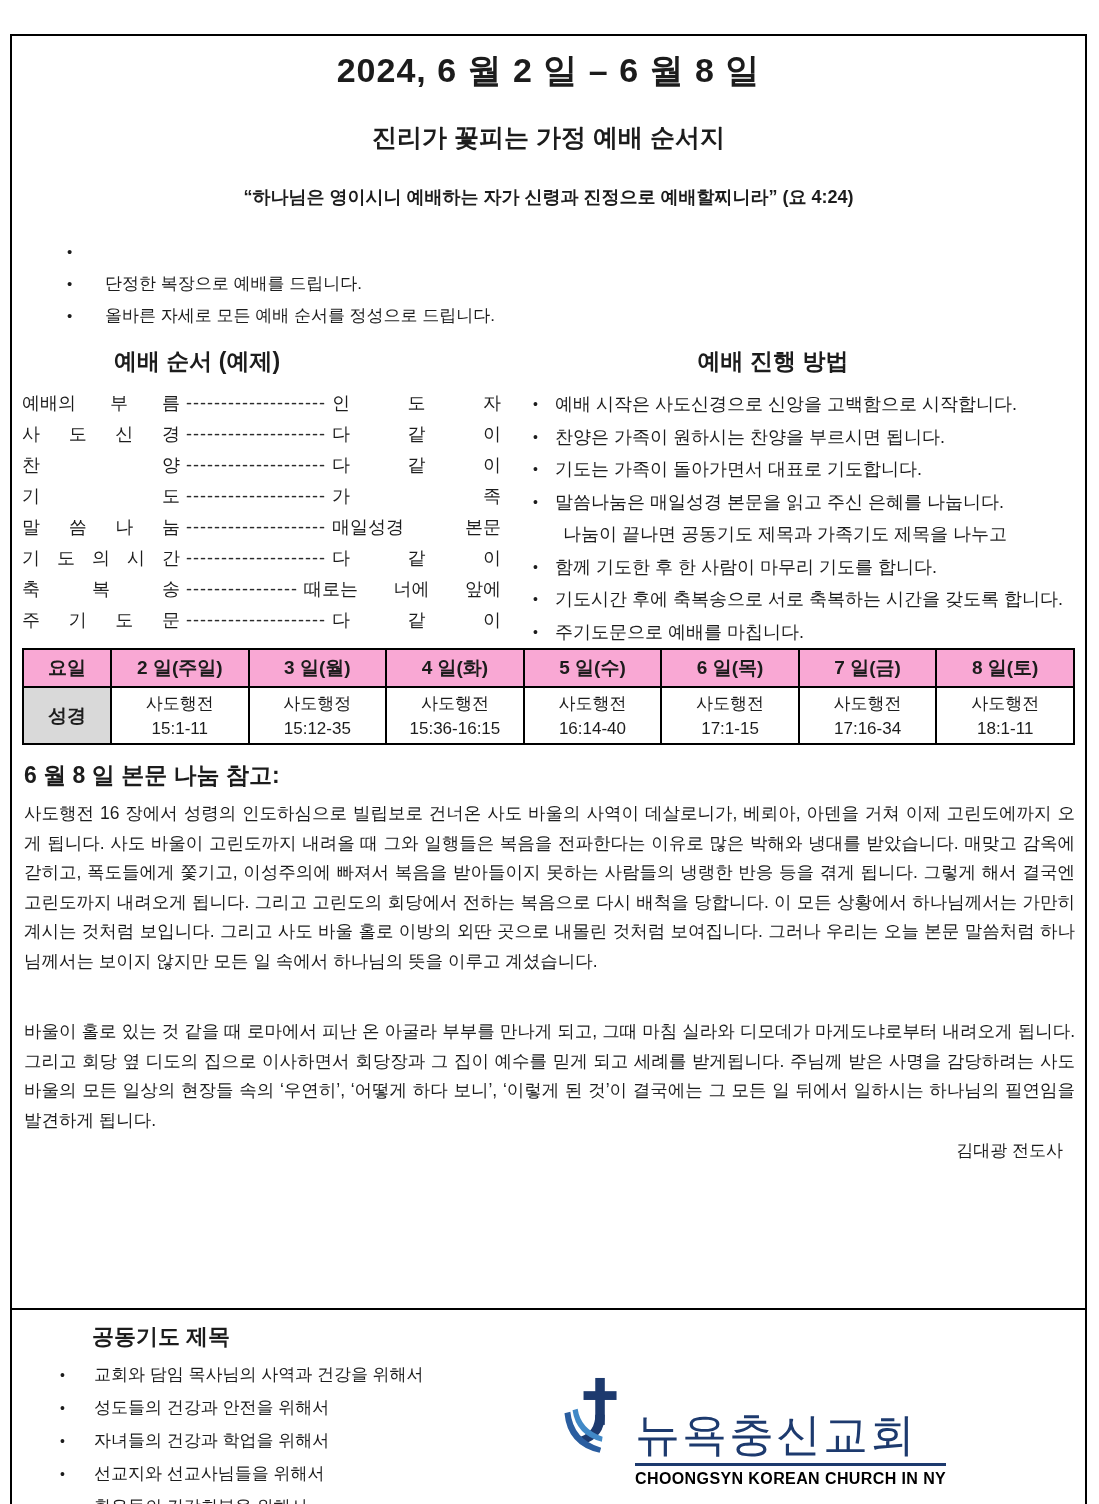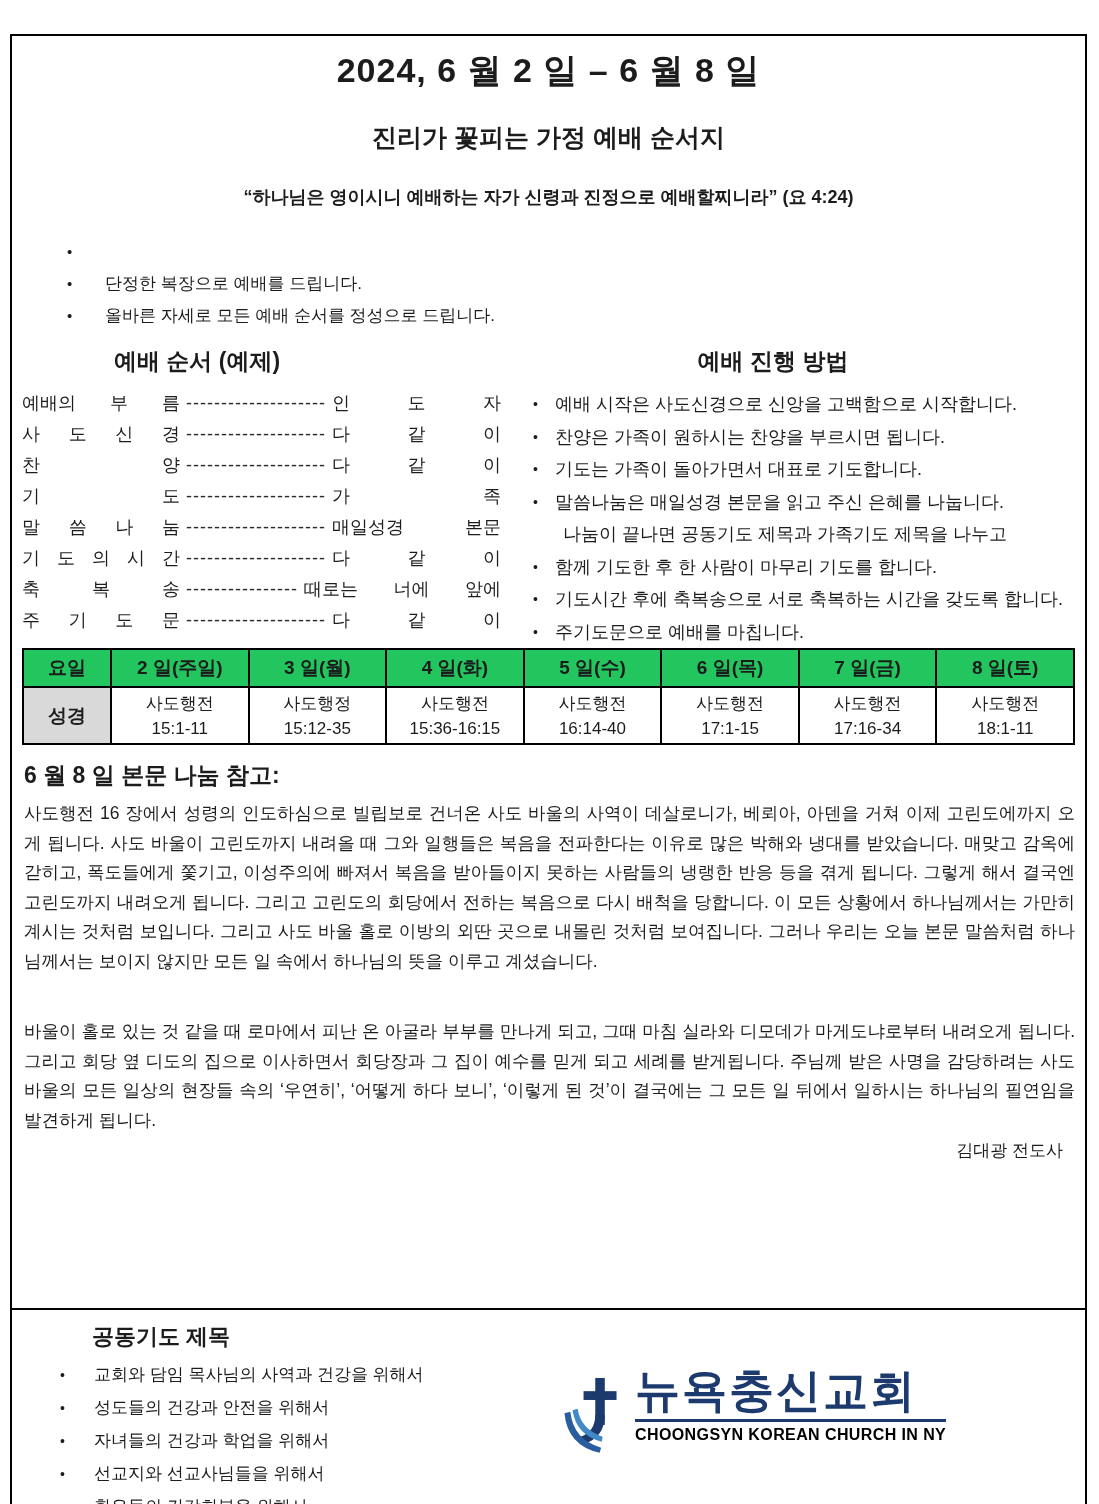--- a/index.html
+++ b/index.html
@@ -35,41 +35,41 @@
   .order-value  { flex:1; text-align:justify; text-align-last:justify; padding-right:4px; overflow:hidden; white-space:nowrap; }
   .method-item { display:flex; font-size:18px; line-height:32.5px; white-space:nowrap; overflow:hidden; }
   .method-item .bullet { width:22px; flex:none; font-size:14px; }
   .method-item.cont .text { padding-left:8px; }
   
   .scripture-heading { margin:21px 0 10px 48px; font-size:21px; font-weight:bold; }
   .scripture-heading .diamond { margin-right:16px; font-size:19px; }
   table.scripture { width:1053px; margin-left:10px; border-collapse:collapse; table-layout:fixed; }
   table.scripture th, table.scripture td { border:2px solid #000; text-align:center; white-space:nowrap; overflow:hidden; }
   table.scripture col.c0 { width:88px; }
-  table.scripture thead th { height:38px; background:#22c55e; font-size:19px; font-weight:bold; }
+  table.scripture thead th { height:38px; background:#f9a8d4; font-size:19px; font-weight:bold; }
   table.scripture td { height:57px; font-size:17px; line-height:25px; background:#fff; }
   table.scripture td.rowhead { background:#d9d9d9; font-weight:bold; font-size:19px; }
   
   .notes { margin:15px 10px 0 10px; }
   .notes-heading { font-size:23px; font-weight:bold; margin:0 0 8px 2px; }
   .notes p { font-size:17.5px; line-height:29.5px; text-align:justify; margin:0 0 41px 2px; }
   .notes p:last-of-type { margin-bottom:4px; }
   .signature { text-align:right; font-size:17px; padding-right:12px; }
   
   .footer { position:absolute; left:0; right:0; top:1272px; bottom:0; border-top:2px solid #000; overflow:hidden; }
   .footer-inner { display:flex; }
   .prayer { width:545px; flex:none; padding:12px 0 0 46px; }
   .prayer-heading { font-size:22px; font-weight:bold; margin-left:34px; margin-bottom:8px; white-space:nowrap; }
   .prayer-item { display:flex; font-size:17px; line-height:30px; margin-top:3px; white-space:nowrap; overflow:hidden; }
   .prayer-item .bullet { width:36px; flex:none; text-align:left; font-size:14px; padding-left:2px; }
   
   .logo-block { display:flex; align-items:flex-start; margin-top:56px; margin-left:6px; }
   .logo-icon { width:66px; height:98px; flex:none; margin-right:6px; }
   .logo-text { display:flex; flex-direction:column; }
-  .logo-kr { font-size:45px; font-weight:bold; letter-spacing:2px; white-space:nowrap; line-height:50px; }
+  .logo-kr { font-size:45px; font-weight:normal; letter-spacing:2px; white-space:nowrap; line-height:50px;margin-top:44px; }
   .logo-line { height:3px; margin:3px 0 4px 0; }
   .logo-en { font-size:16px; font-weight:bold; letter-spacing:0.4px; white-space:nowrap; }
 </style>
 </head>
 <body>
 
 <div class="frame">
 
   <div class="header">
     <div class="date-range">2024, 6 월 2 일 – 6 월 8 일</div>

